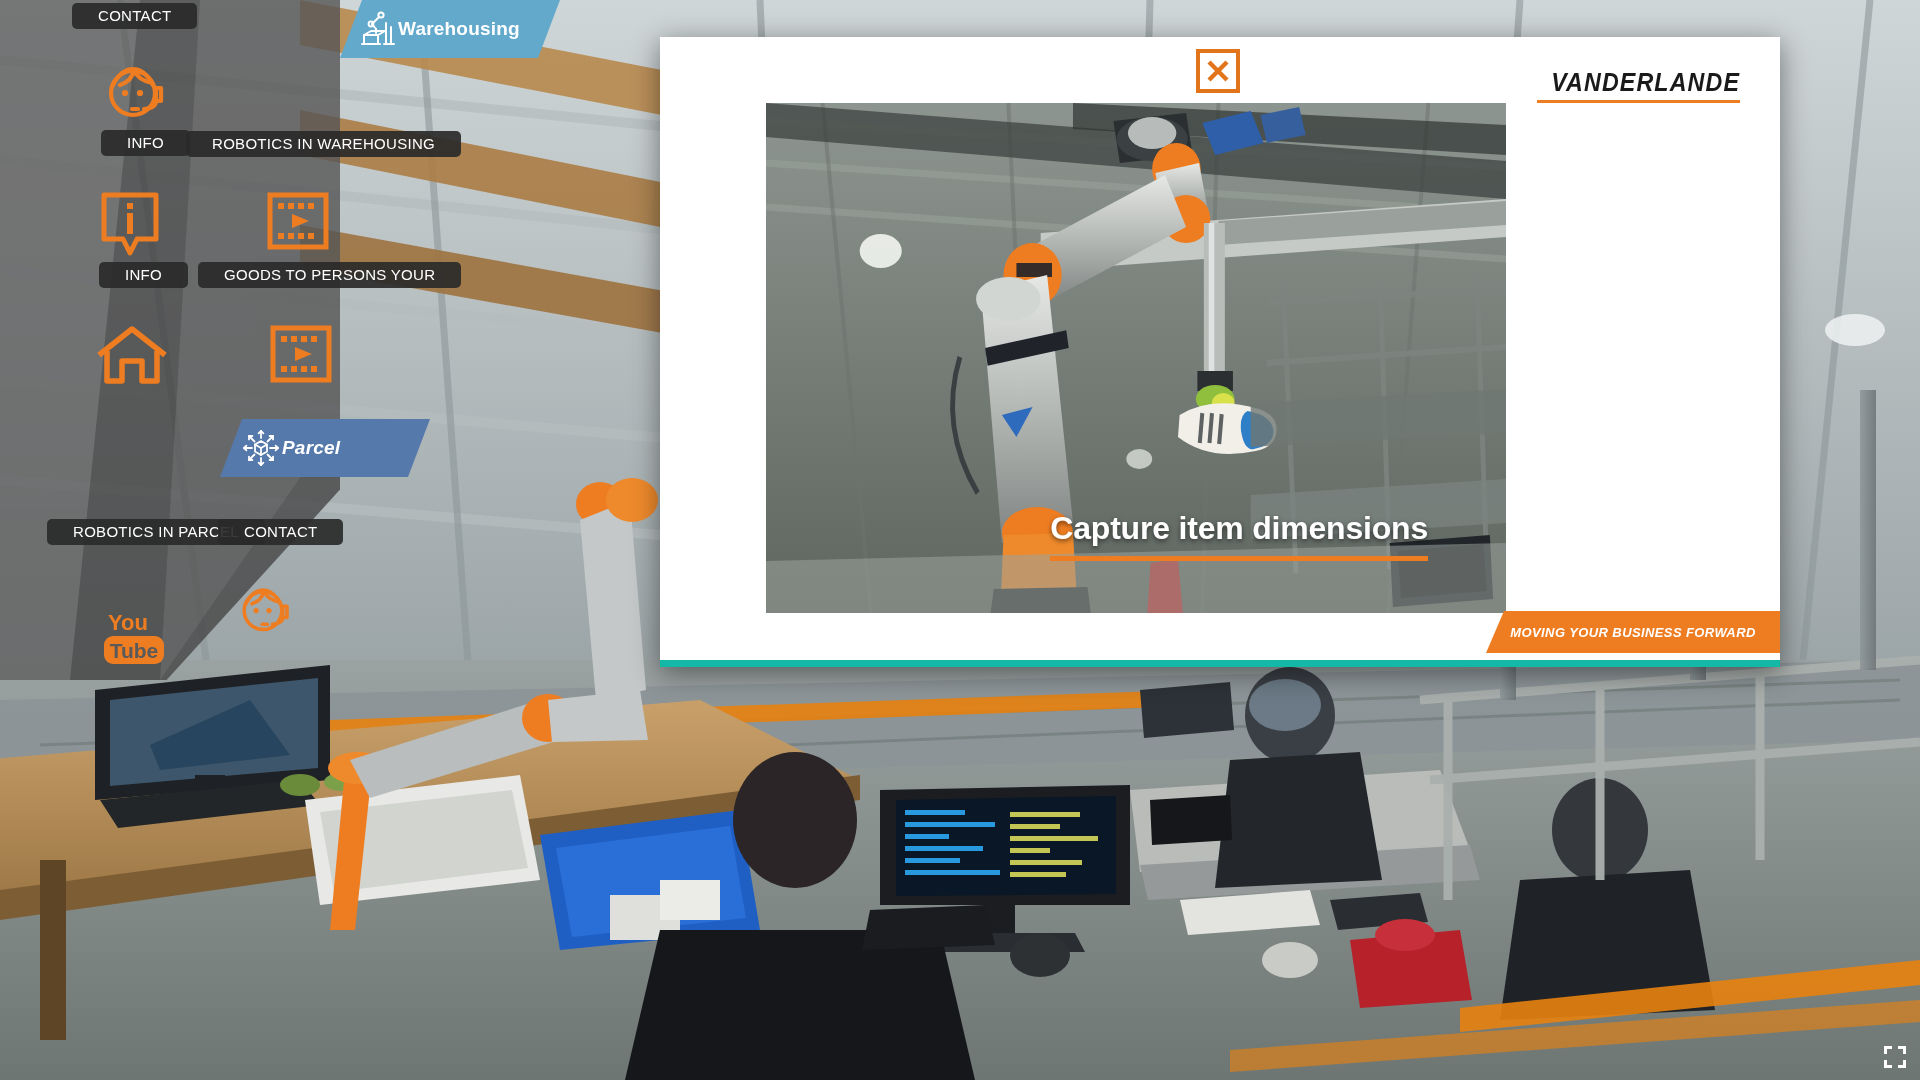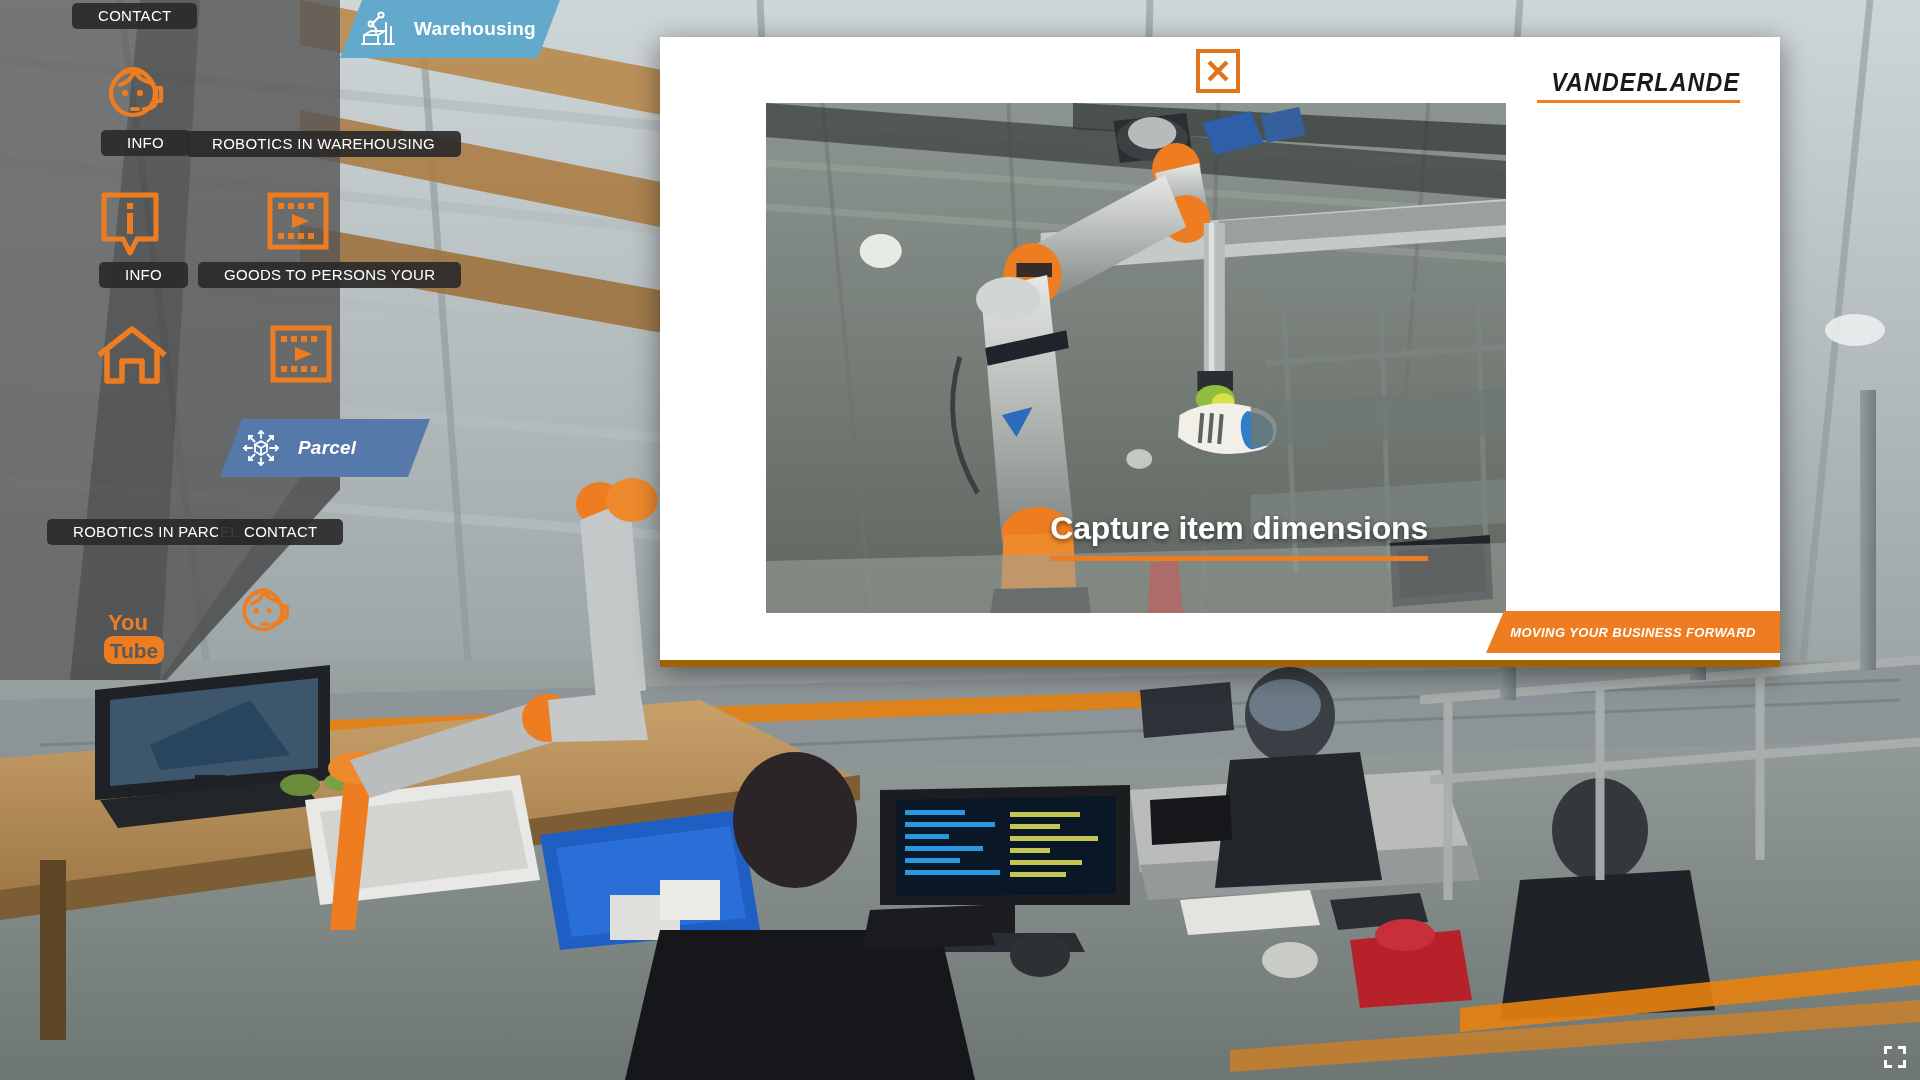--- a/index.html
+++ b/index.html
@@ -41,34 +41,33 @@
 
   
   .sector-tab {
     position:absolute;
     height:58px;
     display:flex; align-items:center;
     padding:0 26px 0 20px;
     -webkit-clip-path: polygon(22px 0, 100% 0, calc(100% - 22px) 100%, 0 100%);
     clip-path: polygon(22px 0, 100% 0, calc(100% - 22px) 100%, 0 100%);
     color:#fff;
-    gap:16px;
   }
   .sector-tab .tab-label { font-size:19px; font-weight:bold; letter-spacing:.2px; }
   .sector-tab svg { display:block; flex:0 0 auto; }
 
   #tab-warehousing { left:340px; top:0px; width:220px; background:#63a9cc; }
   #tab-parcel      { left:220px; top:419px; width:210px; background:#5679ab;font-style:italic; }
 
   
   #modal {
     position:absolute; left:660px; top:37px; width:1120px; height:630px;
     background:#ffffff;
     box-shadow:0 6px 26px rgba(0,0,0,.45);
-    border-bottom:7px solid #a16207;
+    border-bottom:7px solid #14b8a6;
   }
   #modal-close {
     position:absolute; left:536px; top:12px; width:44px; height:44px;
     border:4px solid #e2741c; background:#fff;
     display:flex; align-items:center; justify-content:center;
     cursor:pointer;
   }
   #modal-close svg { display:block; }
   #brand-logo {
     position:absolute; right:40px; top:31px; text-align:right;

